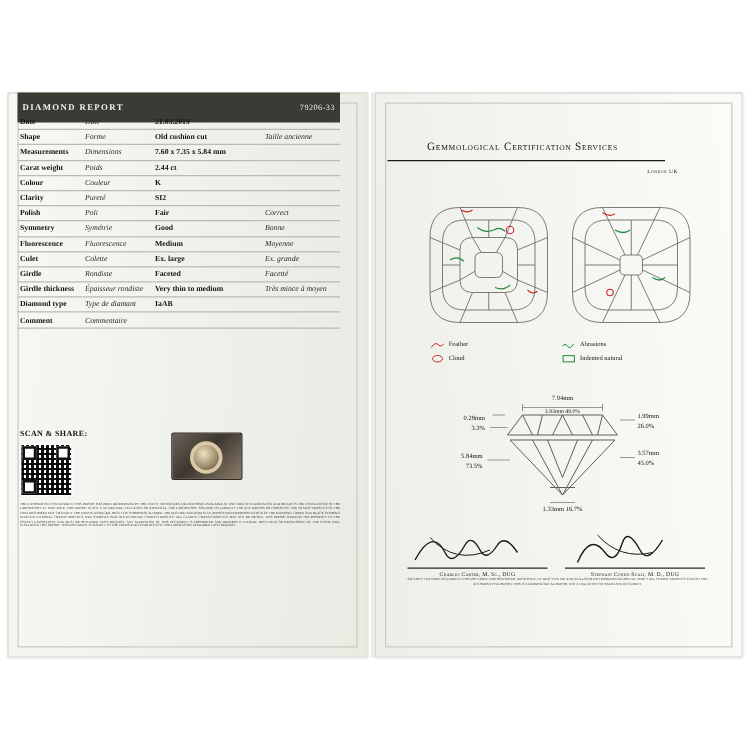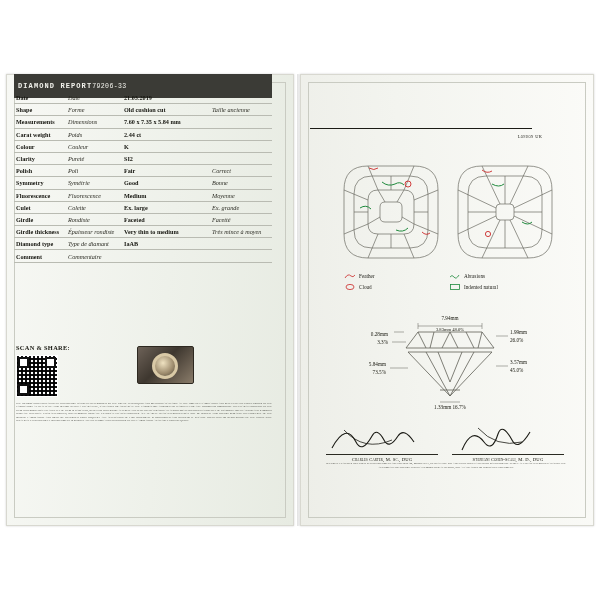--- a/index.html
+++ b/index.html
@@ -40,24 +40,25 @@
 
   
   #report-header {
     position: absolute;
     left: 14px; top: 74px;
     width: 258px; height: 14px;
     background: #3b3b36;
     color: #f2f2ec;
     display: flex;
     align-items: center;
+    justify-content: space-between;
     padding: 12px 4px;
     font-size: 7px;
     letter-spacing: .7px;
-    font-family: Liberation Mono, monospace;
+    font-family: Liberation Serif, serif;
   }
   #report-header .rh-title { font-weight: bold; letter-spacing: 1.1px; }
   #report-header .rh-num { font-size: 6.5px; letter-spacing: .4px; }
 
   
   #report-table {
     position: absolute;
     left: 14px; top: 92px;
     width: 258px;
     border-collapse: collapse;
@@ -376,20 +377,21 @@
     <div class="seal-ring"></div>
   </div>
 
   <div id="fine-print">THE INFORMATION CONTAINED IN THIS REPORT HAS BEEN DETERMINED BY THE USE OF TECHNIQUES AND METHODS AVAILABLE AT THE TIME OF EXAMINATION AND REFLECTS THE CONCLUSIONS OF THE LABORATORY AT THAT DATE. THIS REPORT IS NOT A GUARANTEE, VALUATION OR APPRAISAL. THE LABORATORY ASSUMES NO LIABILITY FOR ANY ERRORS OR OMISSIONS. THE CHARACTERISTICS OF THE ITEM DESCRIBED MAY CHANGE IF THE ITEM IS DAMAGED, RECUT OR OTHERWISE ALTERED. THE PLOTTED DIAGRAM IS AN APPROXIMATE REPRESENTATION OF THE DIAMOND. GREEN AND BLACK SYMBOLS INDICATE INTERNAL CHARACTERISTICS, RED SYMBOLS INDICATE EXTERNAL CHARACTERISTICS. ALL CLARITY CHARACTERISTICS MAY NOT BE SHOWN. THIS REPORT REMAINS THE PROPERTY OF THE ISSUING LABORATORY AND MUST BE RETURNED UPON REQUEST. ANY ALTERATION OF THIS DOCUMENT IS PROHIBITED AND RENDERS IT INVALID. RECUTTING OR REPOLISHING OF THE STONE WILL INVALIDATE THIS REPORT. THIS DOCUMENT IS SUBJECT TO THE TERMS AND CONDITIONS OF THE LABORATORY AVAILABLE UPON REQUEST.</div>
 
   <div id="right-page" class="cert-page">
     <div class="inner-border"></div>
   </div>
   <div class="fold"></div>
 
+  <div id="gcs-title">Gemmological Certification Services</div>
   <div id="gcs-underline"></div>
 
   <div id="gcs-sub">London UK</div>
 
   <div class="plot-wrap" id="plot-crown">
     <svg viewBox="0 0 106 104">
       <g fill="none" stroke="#6a6a62" stroke-width="0.7">
         <path d="M30 6 H76 Q100 6 100 30 V74 Q100 98 76 98 H30 Q6 98 6 74 V30 Q6 6 30 6 Z"></path>
         <path d="M34 16 H72 Q90 16 90 34 V70 Q90 88 72 88 H34 Q16 88 16 70 V34 Q16 16 34 16 Z"></path>
         <path d="M40 30 H66 Q76 30 76 40 V64 Q76 74 66 74 H40 Q30 74 30 64 V40 Q30 30 40 30 Z"></path>

